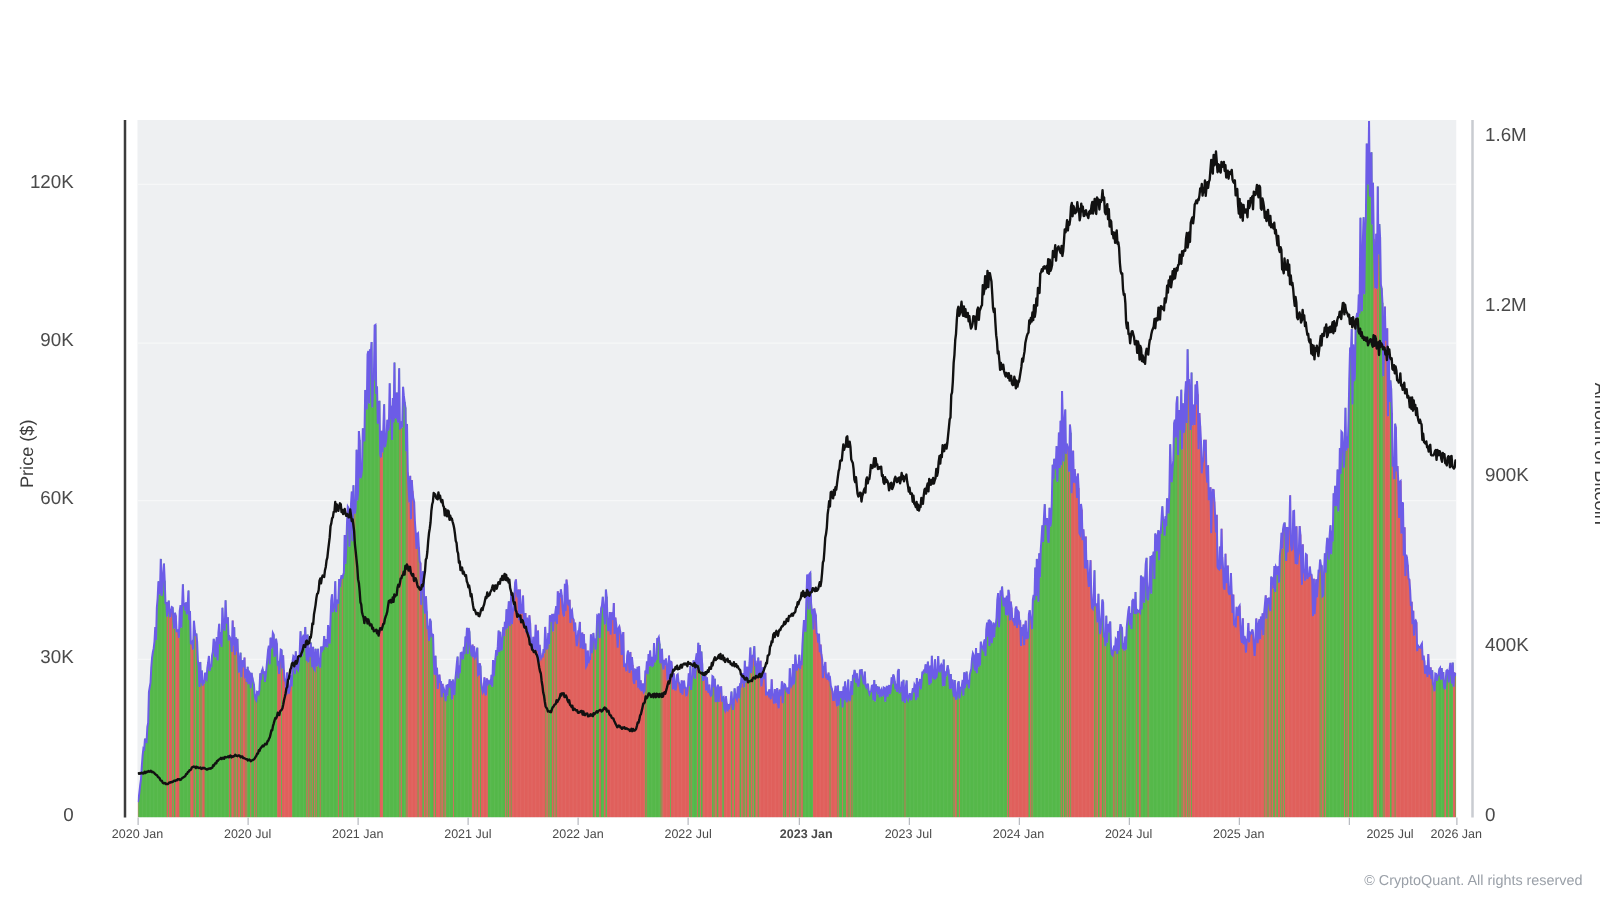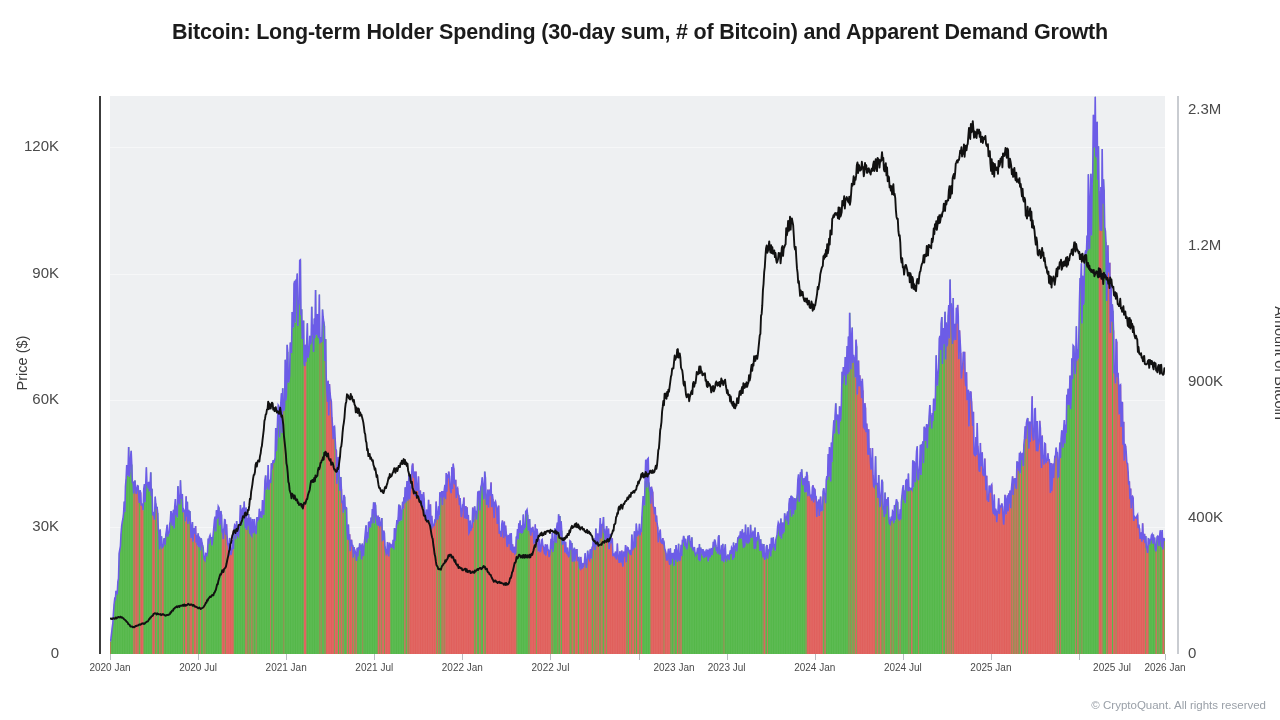--- a/index.html
+++ b/index.html
@@ -87,21 +87,20 @@
     position:absolute;right:14px;bottom:9px;
     font-size:11.5px;color:#9aa0a8;
     white-space:nowrap;
   }
 </style>
 </head>
 <body>
 
 <div id="chart-root">
 
-  <div class="chart-title">Bitcoin: Long-term Holder Spending (30-day sum, # of Bitcoin) and Apparent Demand Growth</div>
 
 
   <div class="plot-area" id="plot-area">
 
   <div class="gridline" style="top: 431.182px;"></div>
       <div class="gridline" style="top: 304.364px;"></div>
       <div class="gridline" style="top: 177.545px;"></div>
       <div class="gridline" style="top: 50.7273px;"></div>
       <svg class="series-svg" width="1055" height="558">
         <g>
@@ -1788,34 +1787,34 @@
   <div id="axis-layer">
       <div class="ytick ytick-left" style="top: 644px;">0</div>
       <div class="ytick ytick-left" style="top: 517.182px;">30K</div>
       <div class="ytick ytick-left" style="top: 390.364px;">60K</div>
       <div class="ytick ytick-left" style="top: 263.545px;">90K</div>
       <div class="ytick ytick-left" style="top: 136.727px;">120K</div>
       <div class="ytick ytick-right" style="top: 644px;">0</div>
       <div class="ytick ytick-right" style="top: 507.902px;">400K</div>
       <div class="ytick ytick-right" style="top: 371.805px;">900K</div>
       <div class="ytick ytick-right" style="top: 235.707px;">1.2M</div>
-      <div class="ytick ytick-right" style="top: 99.6098px;">2.3M</div>
+      <div class="ytick ytick-right" style="top: 99.6098px;">1.6M</div>
       <div class="xtick" style="left: 110px;">2020 Jan</div>
       <div class="xtickmark" style="left: 110px;"></div>
       <div class="xtick" style="left: 198.093px;">2020 Jul</div>
       <div class="xtickmark" style="left: 198.093px;"></div>
       <div class="xtick" style="left: 286.185px;">2021 Jan</div>
       <div class="xtickmark" style="left: 286.185px;"></div>
       <div class="xtick" style="left: 374.277px;">2021 Jul</div>
       <div class="xtickmark" style="left: 374.277px;"></div>
       <div class="xtick" style="left: 462.37px;">2022 Jan</div>
       <div class="xtickmark" style="left: 462.37px;"></div>
       <div class="xtick" style="left: 550.462px;">2022 Jul</div>
       <div class="xtickmark" style="left: 550.462px;"></div>
-      <div class="xtick" style="left: 674px;">2023 Jan</div>
+      <div class="xtick" style="left: 645px; font-weight: bold;">2023 Jan</div>
       <div class="xtickmark" style="left: 638.555px;"></div>
       <div class="xtick" style="left: 726.648px;">2023 Jul</div>
       <div class="xtickmark" style="left: 726.648px;"></div>
       <div class="xtick" style="left: 814.74px;">2024 Jan</div>
       <div class="xtickmark" style="left: 814.74px;"></div>
       <div class="xtick" style="left: 902.832px;">2024 Jul</div>
       <div class="xtickmark" style="left: 902.832px;"></div>
       <div class="xtick" style="left: 990.925px;">2025 Jan</div>
       <div class="xtickmark" style="left: 990.925px;"></div>
       <div class="xtick" style="left: 1079.02px; margin-left: 33px;">2025 Jul</div>

